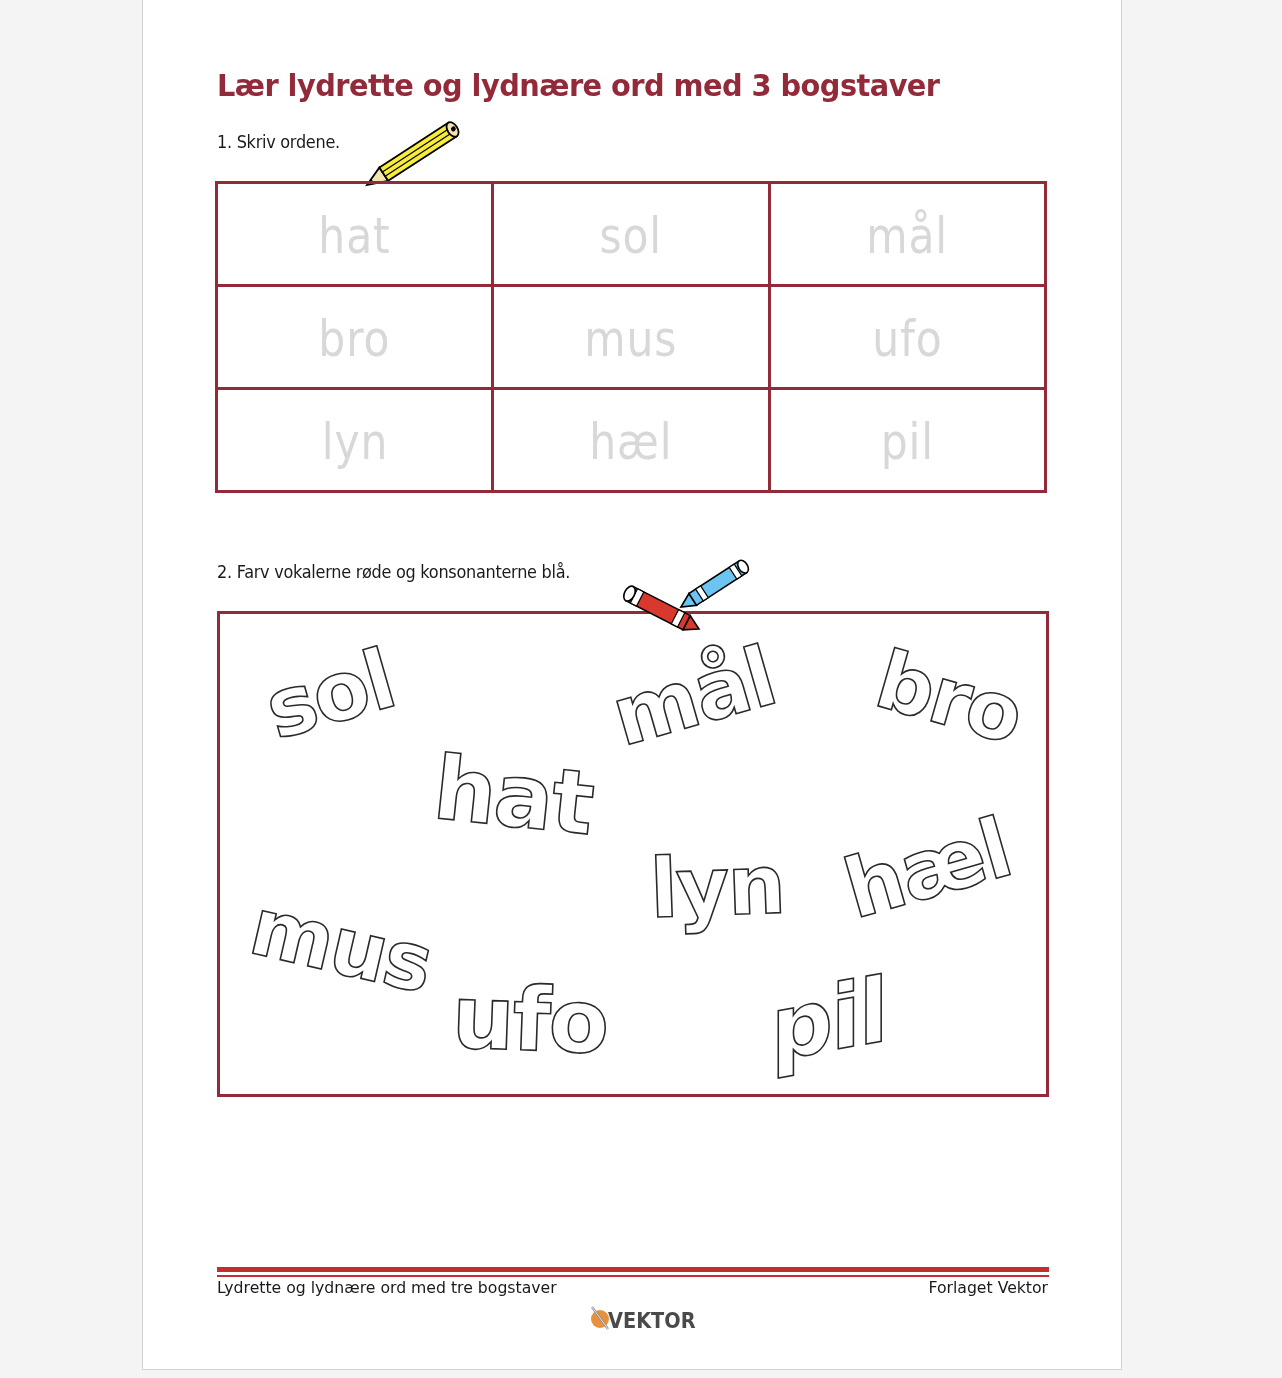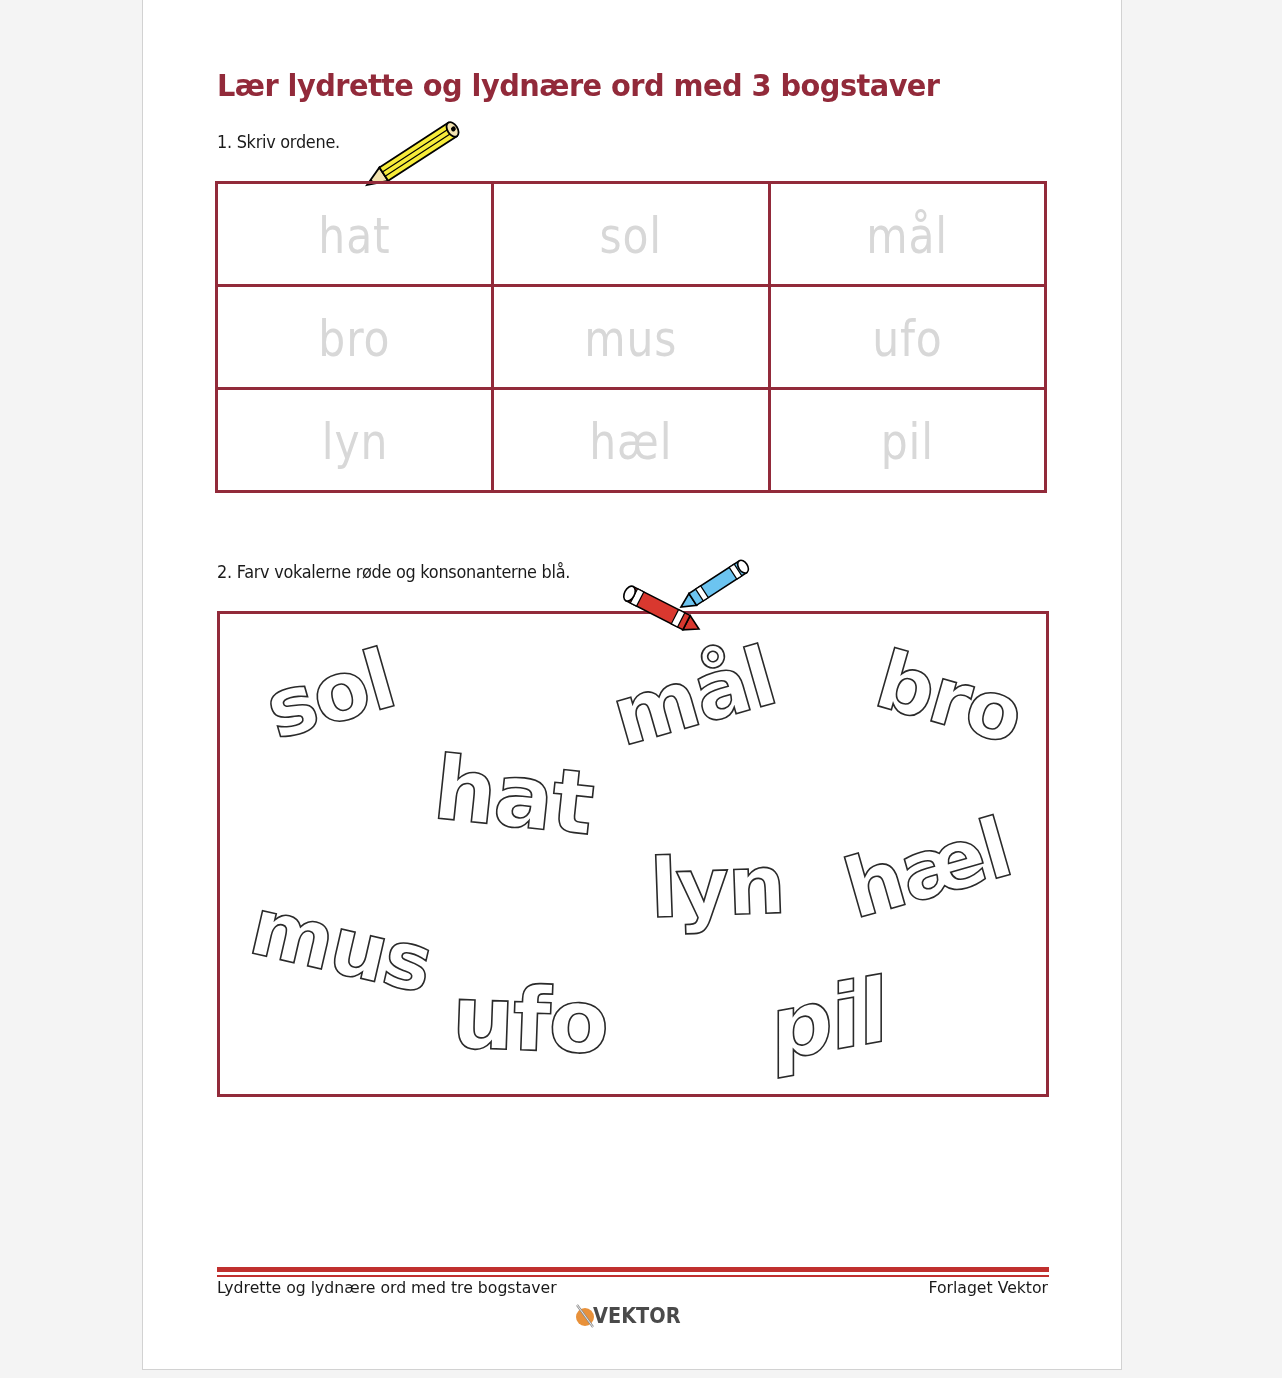--- a/index.html
+++ b/index.html
@@ -50,21 +50,21 @@
   .crayons { position:absolute; left:472px; top:556px; width:150px; height:82px; }
 
   .footer-rule-thick { position:absolute; left:74px; top:1268px; width:832px; height:5px; background:#c0302e; }
   .footer-rule-thin { position:absolute; left:74px; top:1276px; width:832px; height:1.5px; background:#c0302e; }
   .footer-left, .footer-right {
     position:absolute; top:1279px; font-family:"DejaVu Sans", sans-serif; font-size:16px; color:#1a1a1a;
     white-space:nowrap;
   }
   .footer-left { left:74px; transform:scaleX(0.98); transform-origin:left center; }
   .footer-right { right:73px; transform:scaleX(0.98); transform-origin:right center; }
-  .logo { position:absolute; left:430px; top:1300px; height:34px; display:flex; align-items:center; }
+  .logo { position:absolute; left:445px; top:1300px; height:34px; display:flex; align-items:flex-end; }
   .logo-icon { width:26px; height:30px; position:relative; }
   .logo-text {
     font-family:"DejaVu Sans", sans-serif; font-weight:bold; font-size:21px; color:#4a4a4a;
     letter-spacing:0px; margin-left:-6px; transform:scaleX(0.92); transform-origin:left center;
   }
 </style>
 </head>
 <body>
 
 <div class="page">

